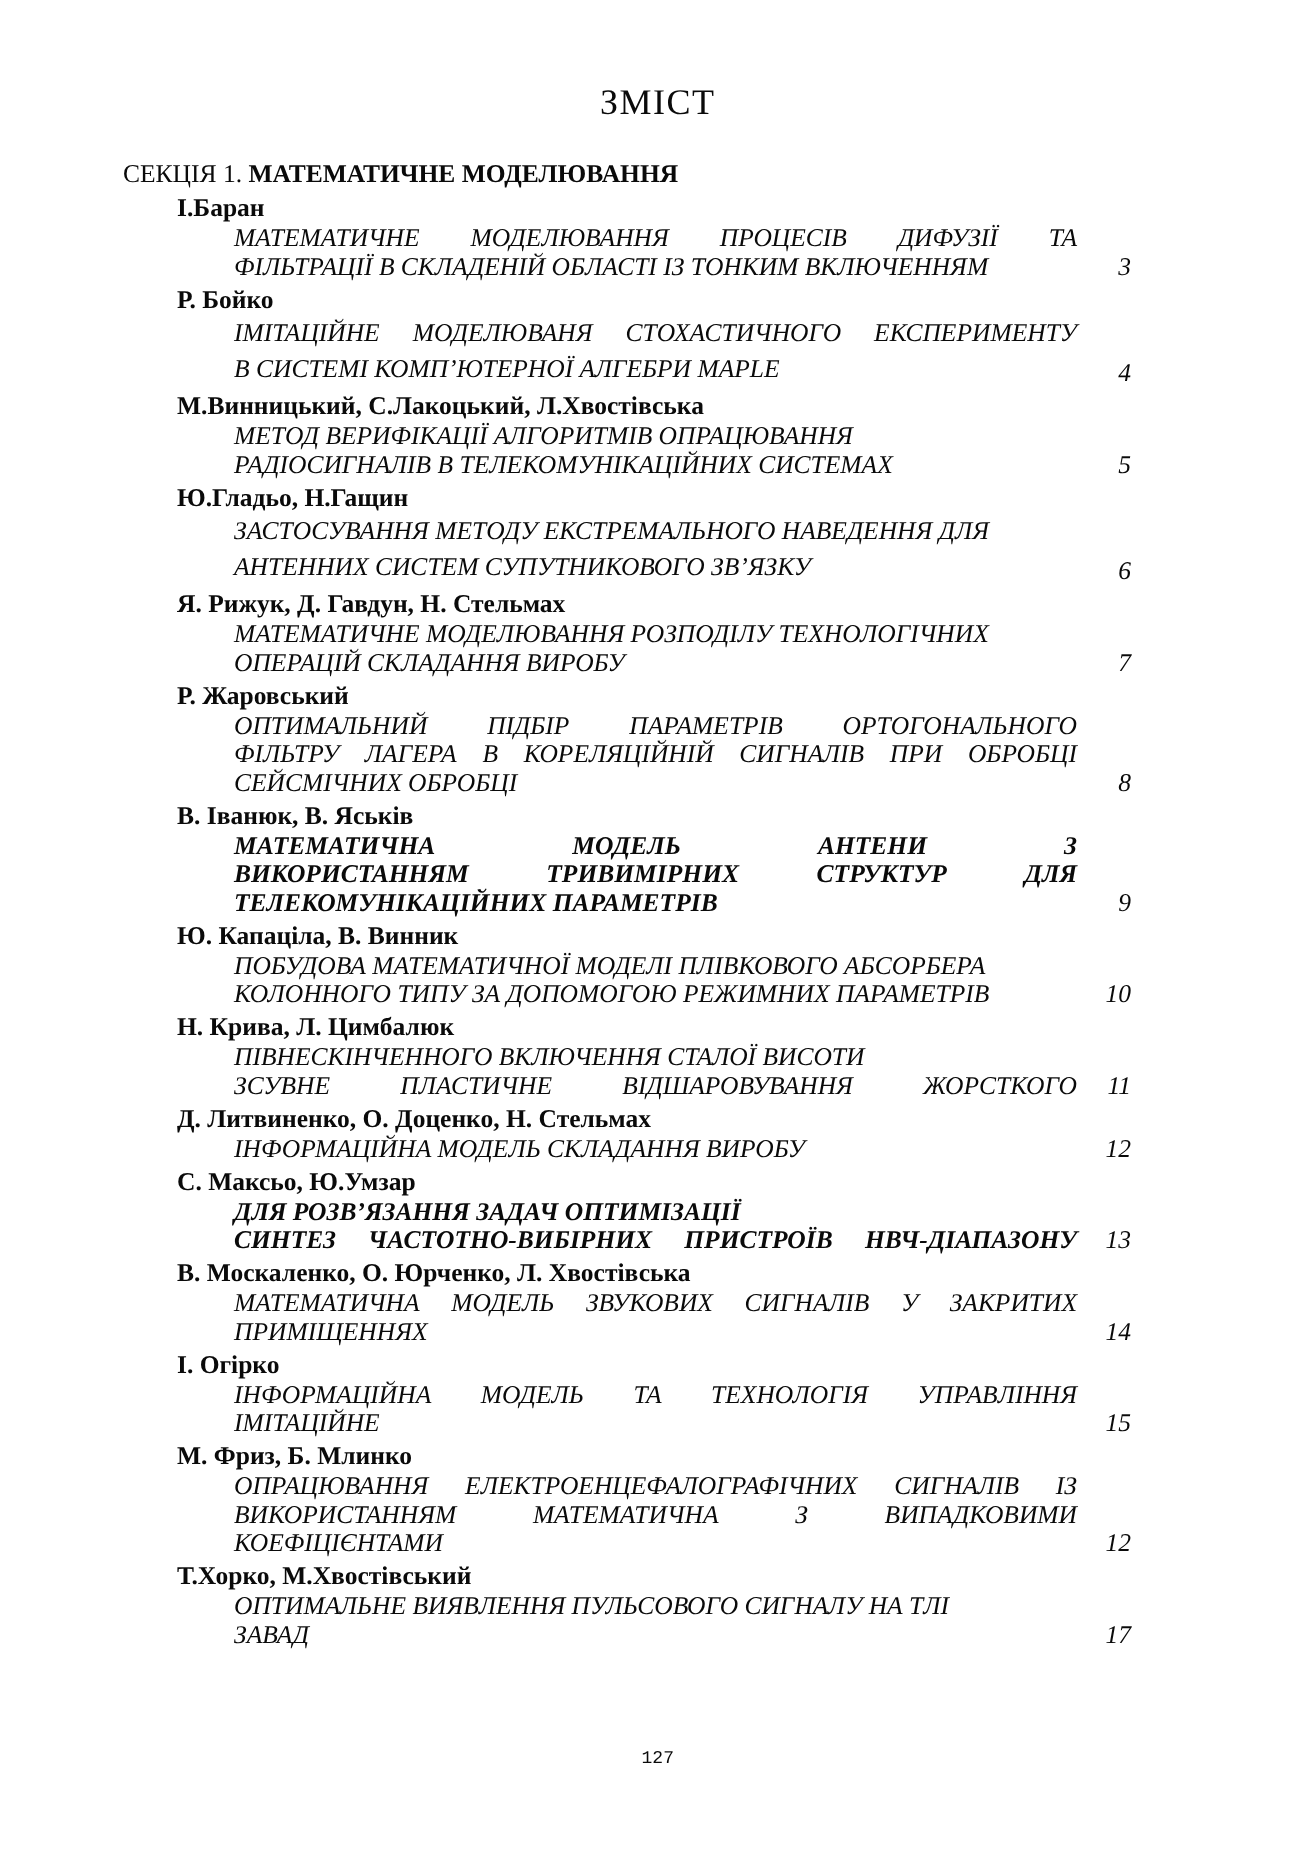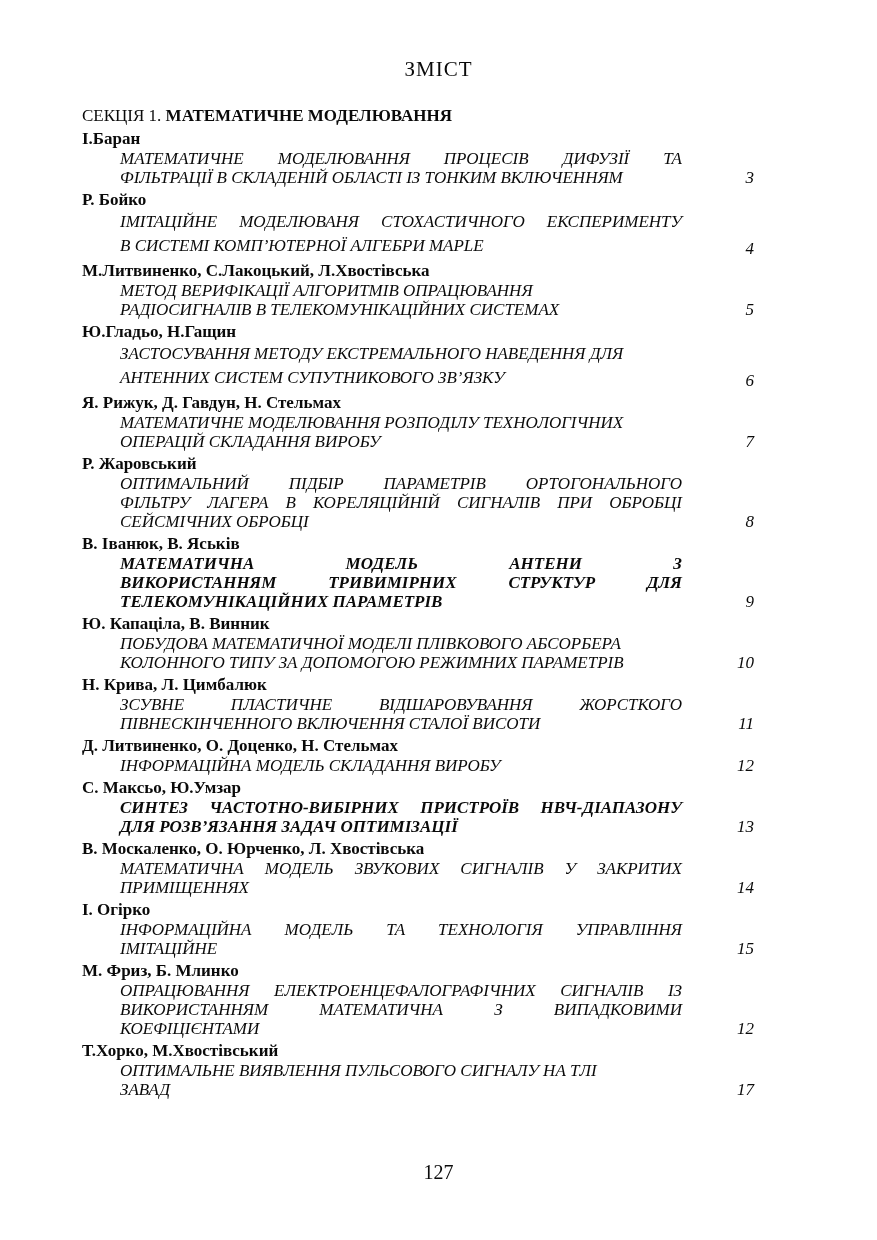--- a/index.html
+++ b/index.html
@@ -3,42 +3,42 @@
 <meta charset="utf-8">
 <style>
   html,body{margin:0;padding:0;}
   body{
     width:877px;height:1240px;background:#ffffff;position:relative;
     font-family:"Liberation Serif", serif;color:#0a0a0a;
     -webkit-font-smoothing:antialiased;
   }
   .doc-title{
     position:absolute;top:58px;left:0;width:100%;
-    text-align:center;font-size:21px;letter-spacing:1px;line-height:22px;
+    text-align:center;font-size:24px;letter-spacing:1px;line-height:22px;
   }
   .content{
     position:absolute;top:106px;left:82px;width:672px;
   }
   .section-header{font-size:17px;line-height:20px;}
   .section-name{font-weight:bold;margin-top:44px;}
-  .entry{margin-top:3px;}
+  .entry{margin-top:3px;margin-left:36px;}
   .author{font-size:17px;line-height:20px;font-weight:bold;}
   .entry-body{display:flex;font-style:italic;}
   .lines{width:562px;margin-left:38px;}
   .line{font-size:17px;line-height:19px;white-space:nowrap;}
   .line.j{white-space:normal;text-align:justify;text-align-last:justify;}
   .line.tall{line-height:24px;}
   .bold-title .line{font-weight:bold;}
   .pagecol{
     flex:1;display:flex;align-items:flex-end;justify-content:flex-end;
     font-size:17px;line-height:19px;
   }
   .footer-num{
     position:absolute;top:1162px;left:0;width:100%;text-align:center;
-    font-family:Liberation Serif, serif;font-size:20px;line-height:20px;
+    font-family:Liberation Mono, monospace;font-size:12px;line-height:20px;
   }
 </style>
 </head>
 <body>
 
 <div class="doc-title">ЗМІСТ</div>
 
 <div class="content">
 
   <div class="section-header">
@@ -66,21 +66,21 @@
         <div class="line j tall">ІМІТАЦІЙНЕ МОДЕЛЮВАНЯ СТОХАСТИЧНОГО ЕКСПЕРИМЕНТУ</div>
         <div class="line tall">В СИСТЕМІ КОМП’ЮТЕРНОЇ АЛГЕБРИ MAPLE</div>
       </div>
       <div class="pagecol">
           <span>4</span>
         </div>
     </div>
   </div>
 
   <div class="entry">
-    <div class="author">М.Литвиненко, С.Лакоцький, Л.Хвостівська</div>
+    <div class="author">М.Винницький, С.Лакоцький, Л.Хвостівська</div>
     <div class="entry-body">
       <div class="lines">
         <div class="line">МЕТОД ВЕРИФІКАЦІЇ АЛГОРИТМІВ ОПРАЦЮВАННЯ</div>
         <div class="line">РАДІОСИГНАЛІВ В ТЕЛЕКОМУНІКАЦІЙНИХ СИСТЕМАХ</div>
       </div>
       <div class="pagecol">
           <span>5</span>
         </div>
     </div>
   </div>
@@ -149,22 +149,22 @@
       <div class="pagecol">
           <span>10</span>
         </div>
     </div>
   </div>
 
   <div class="entry">
     <div class="author">Н. Крива, Л. Цимбалюк</div>
     <div class="entry-body">
       <div class="lines">
+        <div class="line">ПІВНЕСКІНЧЕННОГО ВКЛЮЧЕННЯ СТАЛОЇ ВИСОТИ</div>
         <div class="line j">ЗСУВНЕ ПЛАСТИЧНЕ ВІДШАРОВУВАННЯ ЖОРСТКОГО</div>
-        <div class="line">ПІВНЕСКІНЧЕННОГО ВКЛЮЧЕННЯ СТАЛОЇ ВИСОТИ</div>
       </div>
       <div class="pagecol">
           <span>11</span>
         </div>
     </div>
   </div>
 
   <div class="entry">
     <div class="author">Д. Литвиненко, О. Доценко, Н. Стельмах</div>
     <div class="entry-body">
@@ -174,22 +174,22 @@
       <div class="pagecol">
           <span>12</span>
         </div>
     </div>
   </div>
 
   <div class="entry bold-title">
     <div class="author">С. Максьо, Ю.Умзар</div>
     <div class="entry-body">
       <div class="lines">
+        <div class="line">ДЛЯ РОЗВ’ЯЗАННЯ ЗАДАЧ ОПТИМІЗАЦІЇ</div>
         <div class="line j">СИНТЕЗ ЧАСТОТНО-ВИБІРНИХ ПРИСТРОЇВ НВЧ-ДІАПАЗОНУ</div>
-        <div class="line">ДЛЯ РОЗВ’ЯЗАННЯ ЗАДАЧ ОПТИМІЗАЦІЇ</div>
       </div>
       <div class="pagecol">
           <span>13</span>
         </div>
     </div>
   </div>
 
   <div class="entry">
     <div class="author">В. Москаленко, О. Юрченко, Л. Хвостівська</div>
     <div class="entry-body">

